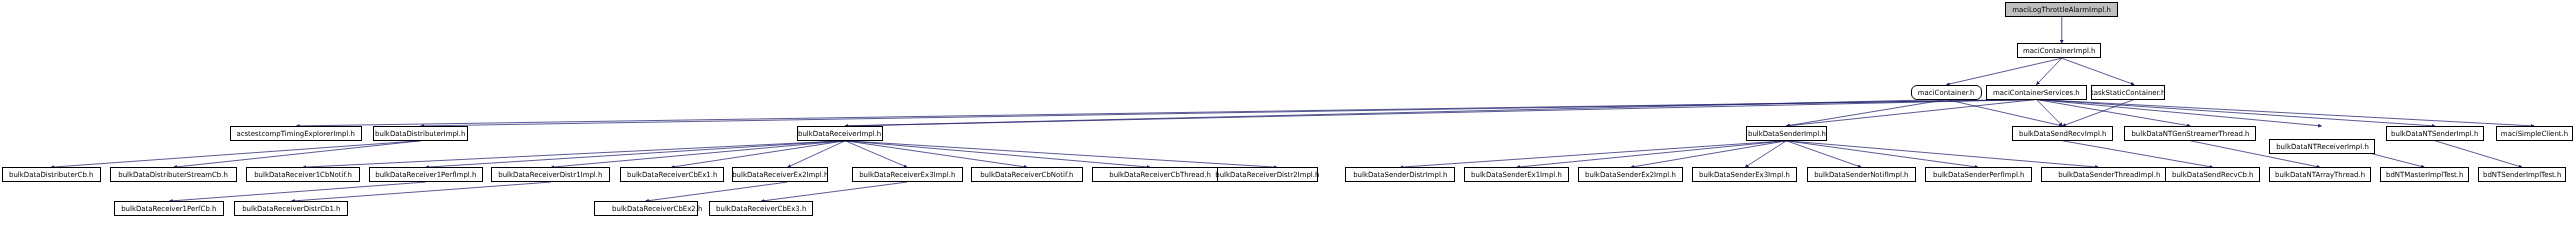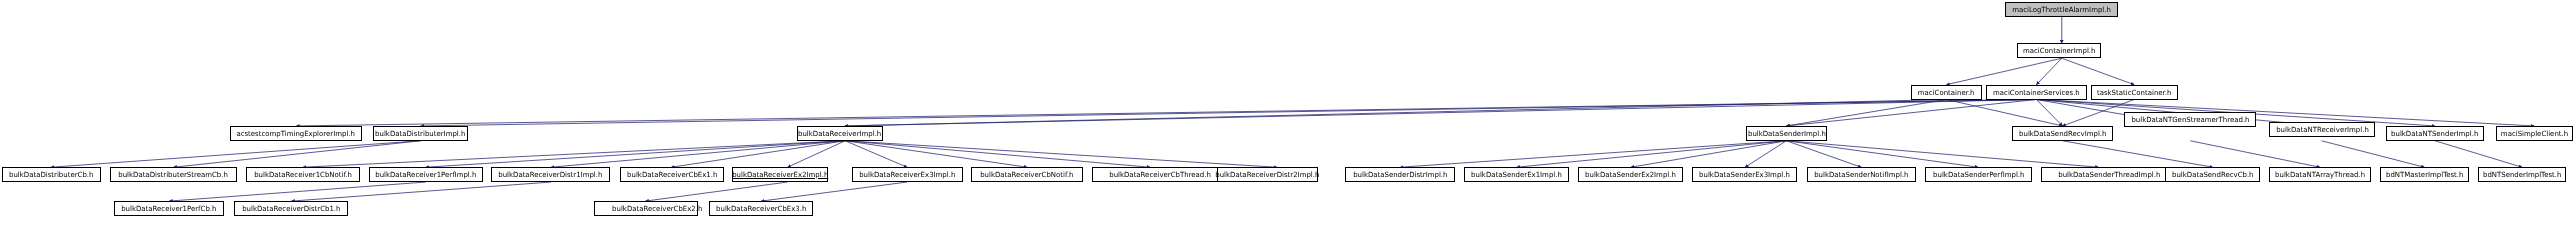--- a/index.html
+++ b/index.html
@@ -103,48 +103,48 @@
       <line x1="1488.5" y1="344" x2="1220" y2="380" stroke="#1f1f6e" stroke-width="1.4" marker-end="url(#arrow)"></line>
       <line x1="1714.5" y1="344" x2="1439" y2="380" stroke="#1f1f6e" stroke-width="1.4" marker-end="url(#arrow)"></line>
     </svg>
   <div id="nodes">
       <div class="node root" style="left: 2005px; top: 2.1px; width: 113px;">
         <span class="node-label">maciLogThrottleAlarmImpl.h</span>
       </div>
       <div class="node" style="left: 2017px; top: 43px; width: 84px;">
         <span class="node-label">maciContainerImpl.h</span>
       </div>
-      <div class="node" style="left: 1911px; top: 85px; width: 71px;">
+      <div class="node" style="left: 1911px; top: 85px; width: 71px; border-radius: 6px;">
         <span class="node-label">maciContainer.h</span>
       </div>
       <div class="node" style="left: 1986px; top: 85px; width: 101px;">
         <span class="node-label">maciContainerServices.h</span>
       </div>
-      <div class="node" style="left: 2091px; top: 85px; width: 87px;">
+      <div class="node" style="left: 2091px; top: 85px; width: 74px;">
         <span class="node-label">taskStaticContainer.h</span>
       </div>
       <div class="node" style="left: 230px; top: 126px; width: 132px;">
         <span class="node-label">acstestcompTimingExplorerImpl.h</span>
       </div>
       <div class="node" style="left: 373px; top: 126px; width: 95px;">
         <span class="node-label">bulkDataDistributerImpl.h</span>
       </div>
       <div class="node" style="left: 797px; top: 126px; width: 86px;">
         <span class="node-label">bulkDataReceiverImpl.h</span>
       </div>
       <div class="node" style="left: 1746px; top: 126px; width: 81px;">
         <span class="node-label">bulkDataSenderImpl.h</span>
       </div>
       <div class="node" style="left: 2012px; top: 126px; width: 101px;">
         <span class="node-label">bulkDataSendRecvImpl.h</span>
       </div>
-      <div class="node" style="left: 2124px; top: 112px; width: 132px;">
+      <div class="node" style="left: 2124px; top: 126px; width: 132px;">
         <span class="node-label">bulkDataNTGenStreamerThread.h</span>
       </div>
-      <div class="node" style="left: 2269px; top: 122px; width: 106px;">
+      <div class="node" style="left: 2269px; top: 139px; width: 106px;">
         <span class="node-label">bulkDataNTReceiverImpl.h</span>
       </div>
       <div class="node" style="left: 2386px; top: 126px; width: 98px;">
         <span class="node-label">bulkDataNTSenderImpl.h</span>
       </div>
       <div class="node" style="left: 2496px; top: 126px; width: 77px;">
         <span class="node-label">maciSimpleClient.h</span>
       </div>
       <div class="node" style="left: 1.6px; top: 167px; width: 99px;">
         <span class="node-label">bulkDataDistributerCb.h</span>
@@ -157,21 +157,21 @@
       </div>
       <div class="node" style="left: 369px; top: 167px; width: 114px;">
         <span class="node-label">bulkDataReceiver1PerfImpl.h</span>
       </div>
       <div class="node" style="left: 491px; top: 167px; width: 119px;">
         <span class="node-label">bulkDataReceiverDistr1Impl.h</span>
       </div>
       <div class="node" style="left: 620px; top: 167px; width: 104px;">
         <span class="node-label">bulkDataReceiverCbEx1.h</span>
       </div>
-      <div class="node" style="left: 732px; top: 167px; width: 96px; text-decoration: underline;">
+      <div class="node" style="left: 732px; top: 167px; width: 96px;">
         <span class="node-label">bulkDataReceiverEx2Impl.h</span>
       </div>
       <div class="node" style="left: 852px; top: 167px; width: 111px;">
         <span class="node-label">bulkDataReceiverEx3Impl.h</span>
       </div>
       <div class="node" style="left: 971px; top: 167px; width: 112px;">
         <span class="node-label">bulkDataReceiverCbNotif.h</span>
       </div>
       <div class="node" style="left: 1092px; top: 167px; width: 136px;">
         <span class="node-label">bulkDataReceiverCbThread.h</span>

